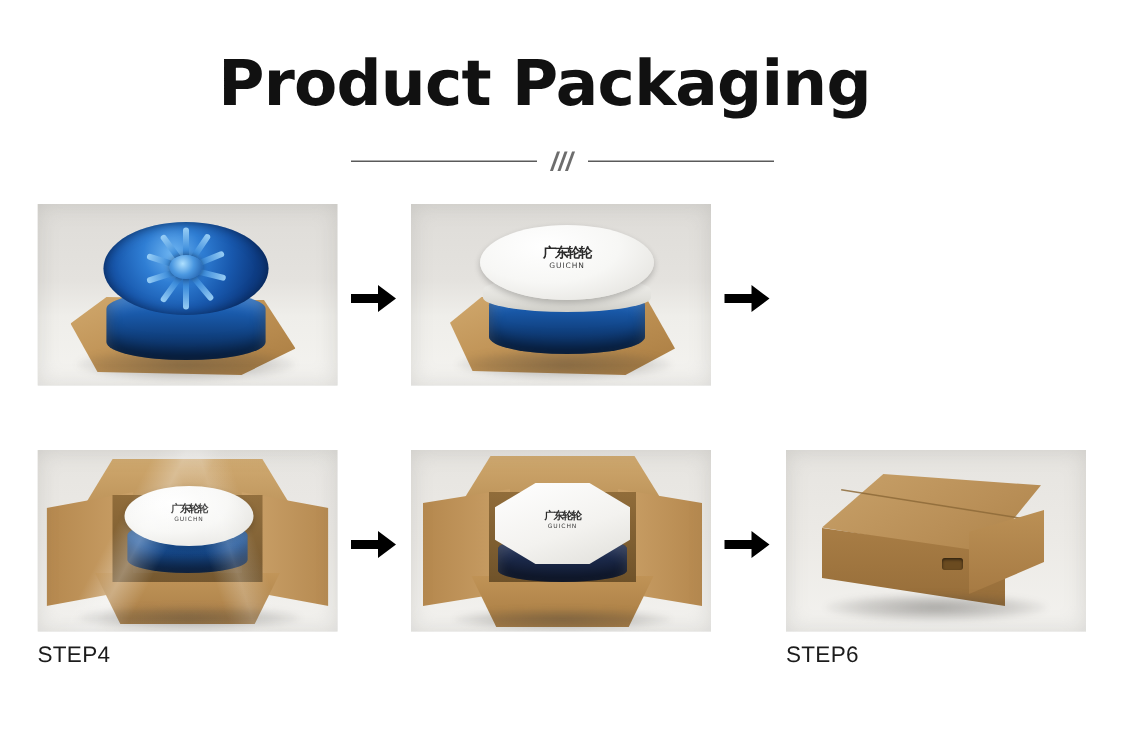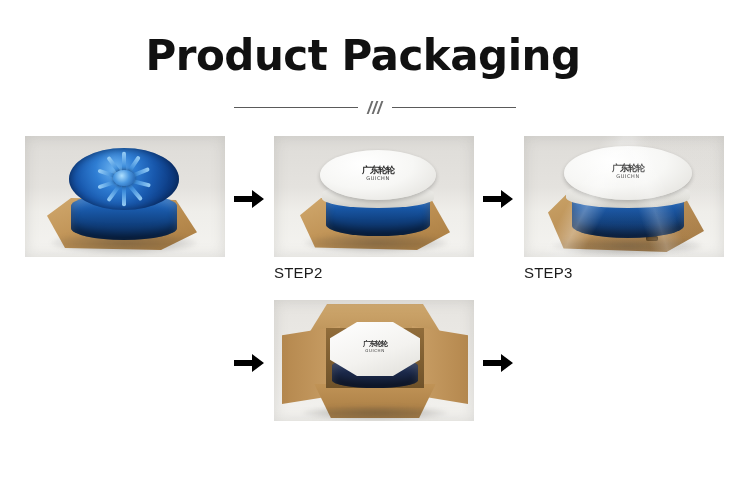--- a/index.html
+++ b/index.html
@@ -222,56 +222,67 @@
             <div class="disc-rim" style="left:48px;top:48px;width:112px;height:24px;"></div>
             <div class="disc" style="left:46px;top:14px;width:116px;height:50px;">
               <div class="disc-logo">
                 <div class="mark">广东轮轮</div>
                 <div class="sub">GUICHN</div>
               </div>
             </div>
             <div class="vignette"></div>
           </div>
         </div>
-        <div class="step-label">STEP2</div>
       </div>
 
       <div class="arrow a2">
         <svg viewBox="0 0 34 22" xmlns="http://www.w3.org/2000/svg">
           <path d="M2 8 H20 V2 L32 11 L20 20 V14 H2 Z" fill="#000000"></path>
         </svg>
       </div>
 
-      <div class="cell c3">
-        <div class="photo">
-          <div class="scene">
-            <div class="bg-studio"></div>
-            <div class="cb" style="left:24px;top:58px;width:156px;height:58px;
-                 clip-path:polygon(12% 0%,88% 6%,100% 64%,76% 100%,10% 94%,0% 32%);
-                 background:linear-gradient(160deg,#c9a267 0%,#b88c52 50%,#9f7540 100%);"></div>
-            <div class="handle" style="left:122px;top:100px;width:12px;height:5px;"></div>
-            <div class="shadow" style="left:28px;top:100px;width:150px;height:20px;"></div>
-            <div class="wheel-barrel" style="left:48px;top:54px;width:112px;height:48px;"></div>
-            <div class="disc-rim" style="left:42px;top:46px;width:124px;height:26px;"></div>
-            <div class="disc" style="left:40px;top:10px;width:128px;height:54px;">
+    </div>
+
+    <div class="row r2">
+
+      <div class="cell c1">
+        <div class="photo">
+          <div class="scene">
+            <div class="bg-studio2"></div>
+
+            <div class="cb" style="left:22px;top:6px;width:156px;height:36px;
+                 clip-path:polygon(18% 0%,82% 0%,96% 100%,4% 100%);
+                 background:linear-gradient(180deg,#cfa86e 0%,#bb9157 100%);"></div>
+            <div class="cb" style="left:6px;top:28px;width:58px;height:76px;
+                 clip-path:polygon(0% 14%,100% 0%,100% 86%,0% 100%);
+                 background:linear-gradient(90deg,#b5884e 0%,#caa067 100%);"></div>
+            <div class="cb" style="left:136px;top:28px;width:58px;height:76px;
+                 clip-path:polygon(0% 0%,100% 14%,100% 100%,0% 86%);
+                 background:linear-gradient(270deg,#b5884e 0%,#caa067 100%);"></div>
+            <div class="cb" style="left:30px;top:82px;width:140px;height:34px;
+                 clip-path:polygon(6% 0%,94% 0%,82% 100%,18% 100%);
+                 background:linear-gradient(180deg,#c09356 0%,#a87c43 100%);"></div>
+
+            <div class="cb" style="left:50px;top:30px;width:100px;height:58px;
+                 background:linear-gradient(180deg,#8e6a38 0%,#6f5229 100%);opacity:.95;"></div>
+
+            <div class="wheel-barrel" style="left:60px;top:48px;width:80px;height:34px;"></div>
+            <div class="disc" style="left:58px;top:24px;width:86px;height:40px;">
               <div class="disc-logo">
-                <div class="mark">广东轮轮</div>
-                <div class="sub">GUICHN</div>
+                <div class="mark" style="font-size:7px">广东轮轮</div>
+                <div class="sub" style="font-size:4px">GUICHN</div>
               </div>
             </div>
             <div class="wrap"></div>
-            <div class="vignette"></div>
-          </div>
-        </div>
-        <div class="step-label">STEP3</div>
-      </div>
-    </div>
-
-    <div class="row r2">
-
+            <div class="shadow" style="left:26px;top:104px;width:150px;height:16px;"></div>
+            <div class="vignette"></div>
+          </div>
+        </div>
+        <div class="step-label">STEP4</div>
+      </div>
 
       <div class="arrow a1">
         <svg viewBox="0 0 34 22" xmlns="http://www.w3.org/2000/svg">
           <path d="M2 8 H20 V2 L32 11 L20 20 V14 H2 Z" fill="#000000"></path>
         </svg>
       </div>
 
       <div class="cell c2">
         <div class="photo">
           <div class="scene">
@@ -305,15 +316,41 @@
           </div>
         </div>
       </div>
 
       <div class="arrow a2">
         <svg viewBox="0 0 34 22" xmlns="http://www.w3.org/2000/svg">
           <path d="M2 8 H20 V2 L32 11 L20 20 V14 H2 Z" fill="#000000"></path>
         </svg>
       </div>
 
+      <div class="cell c3">
+        <div class="photo">
+          <div class="scene">
+            <div class="bg-studio2"></div>
+
+            <div class="cb" style="left:24px;top:16px;width:146px;height:54px;
+                 clip-path:polygon(28% 0%,100% 14%,74% 100%,0% 66%);
+                 background:linear-gradient(150deg,#c8a169 0%,#b98f57 60%,#ad8349 100%);"></div>
+
+            <div style="position:absolute;left:36px;top:36px;width:128px;height:1px;
+                 background:#8d6a38;transform:rotate(9deg);opacity:.85;"></div>
+
+            <div class="cb" style="left:24px;top:52px;width:122px;height:52px;
+                 clip-path:polygon(0% 0%,100% 34%,100% 100%,0% 64%);
+                 background:linear-gradient(180deg,#a87d45 0%,#966d39 100%);"></div>
+
+            <div class="cb" style="left:122px;top:40px;width:50px;height:56px;
+                 clip-path:polygon(0% 26%,100% 0%,100% 62%,0% 100%);
+                 background:linear-gradient(180deg,#bb9055 0%,#a67a43 100%);"></div>
+            <div class="handle" style="left:104px;top:72px;width:14px;height:8px;"></div>
+            <div class="shadow" style="left:26px;top:96px;width:148px;height:18px;"></div>
+            <div class="vignette"></div>
+          </div>
+        </div>
+        <div class="step-label">STEP6</div>
+      </div>
     </div>
   </div>
 </div>
 
 </body></html>

